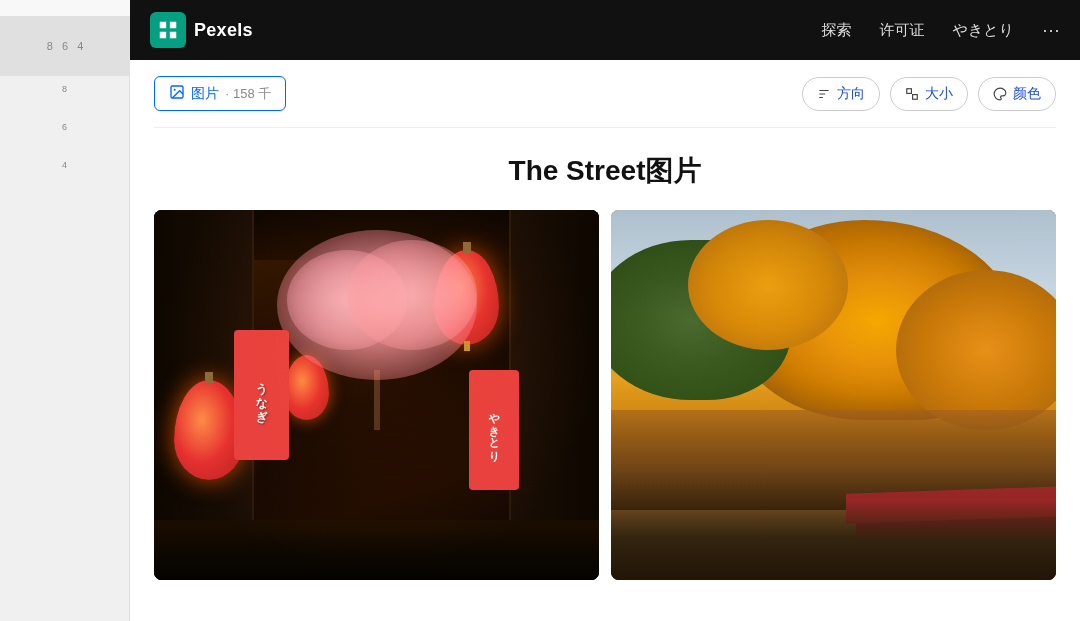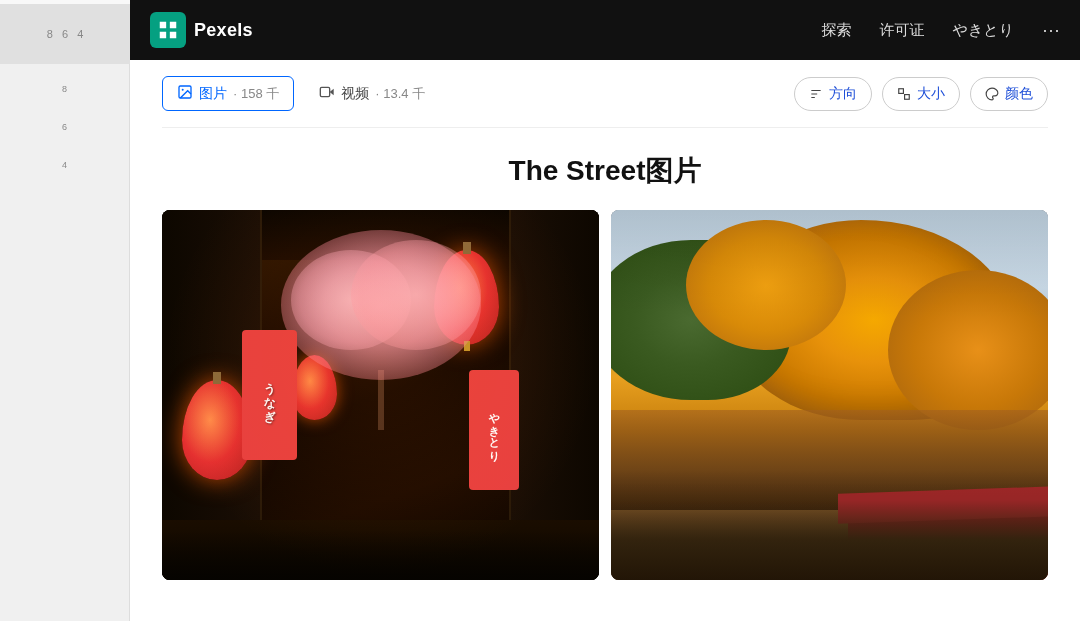--- a/index.html
+++ b/index.html
@@ -121,21 +121,21 @@
       width: 130px;
       background: #f0f0f0;
       border-right: 1px solid #ddd;
       flex-shrink: 0;
     }
 
     .content {
       flex: 1;
       background: white;
       overflow-y: auto;
-      padding: 16px 32px 0;
+      padding: 16px 24px 0;
     }
 
     
     .filter-bar {
       display: flex;
       align-items: center;
       gap: 10px;
       padding-bottom: 16px;
       border-bottom: 1px solid #eee;
     }
@@ -246,21 +246,21 @@
     .ruler-mark {
       font-size: 9px;
       color: #888;
       text-align: center;
       padding: 14px 0;
     }
   </style>
 </head>
 <body>
 
-<div style="position:absolute;top:4px;left:0;width:130px;height:60px;background:#e0e0e0;z-index:5;display:flex;align-items:center;justify-content:center;">
+<div style="position:absolute;top:16px;left:0;width:130px;height:60px;background:#e0e0e0;z-index:5;display:flex;align-items:center;justify-content:center;">
   <span style="font-size:11px;color:#888;">
     <span>8</span>
     &nbsp;
     <span>6</span>
     &nbsp;
     <span>4</span>
   </span>
 </div>
 
 <div class="navbar">
@@ -303,32 +303,20 @@
             <circle cx="8.5" cy="8.5" r="1.5" fill="#0066ff"></circle>
             <polyline points="21,15 16,10 5,21" fill="none" stroke="#0066ff" stroke-width="2"></polyline>
           </svg>
         </span>
         <span>图片</span>
         <span style="font-size:13px;color:#888;">
           · <span>158 千</span>
         </span>
       </button>
 
-      <button class="filter-tab">
-        <span class="tab-icon">
-          <svg width="16" height="16" viewBox="0 0 24 24" fill="none" stroke="#555" stroke-width="2">
-            <rect x="2" y="5" width="14" height="14" rx="2"></rect>
-            <polygon points="22,7 16,12 22,17" fill="#555" stroke="none"></polygon>
-          </svg>
-        </span>
-        <span>视频</span>
-        <span style="font-size:13px;color:#888;">
-          · <span>13.4 千</span>
-        </span>
-      </button>
 
 
       <div class="filter-right">
         <button class="filter-btn">
           <svg width="14" height="14" viewBox="0 0 24 24" fill="none" stroke="#444" stroke-width="2">
             <path d="M4 6h16M4 12h10M4 18h6"></path>
           </svg>
           <span>方向</span>
         </button>
         <button class="filter-btn">

